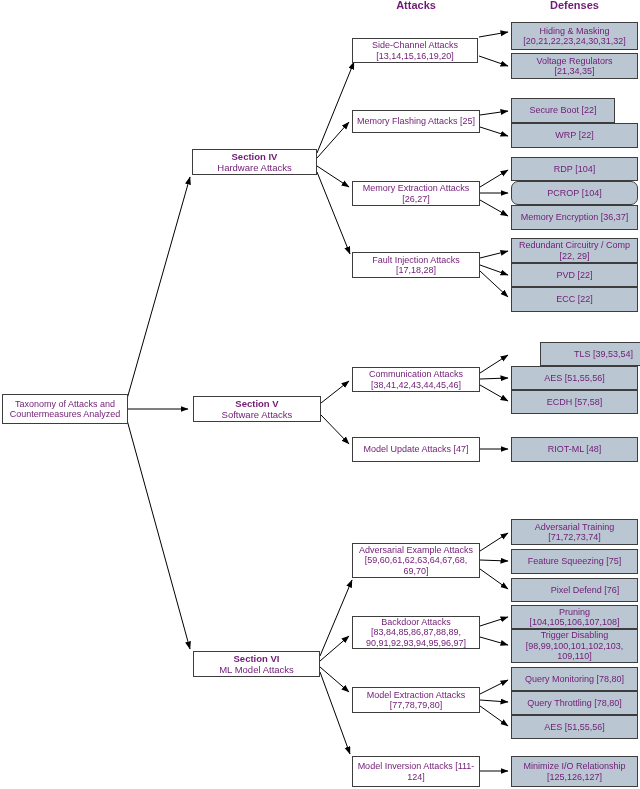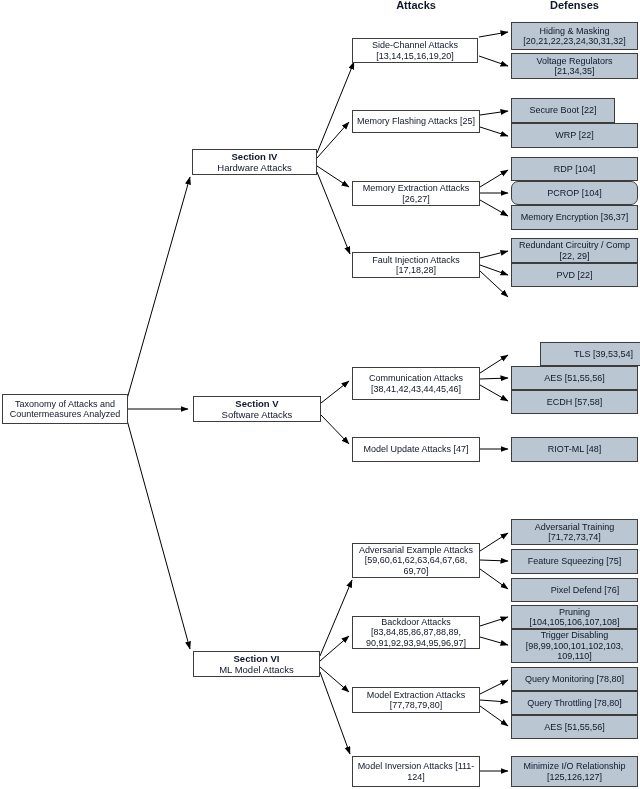--- a/index.html
+++ b/index.html
@@ -1,17 +1,17 @@
 <!DOCTYPE html>
 <html style="--defense-fill: #bac7d3; --box-border: #3d3d3d;"><head>
 <meta charset="utf-8">
 <style>
   html,body{margin:0;padding:0;background:#fff;}
   #canvas{position:relative;width:640px;height:789px;background:#ffffff;
-          font-family:"Liberation Sans", sans-serif;color:#0f172a;overflow:hidden;}
+          font-family:"Liberation Sans", sans-serif;color:#701a75;overflow:hidden;}
   .hdr{position:absolute;font-weight:bold;font-size:11px;line-height:11px;text-align:center;}
   .node{position:absolute;box-sizing:border-box;border:1.5px solid var(--box-border,#3d3d3d);
         background:#fff;display:flex;flex-direction:column;align-items:center;justify-content:center;
         text-align:center;font-size:9px;line-height:10.5px;}
   .node .ln{white-space:nowrap;}
   .defense{background:var(--defense-fill,#bac7d3);}
   .sec-title{font-weight:bold;font-size:9.5px;line-height:11px;white-space:nowrap;}
   .sec-sub{font-size:9.5px;line-height:11px;white-space:nowrap;}
   svg#wires{position:absolute;left:0;top:0;width:640px;height:789px;pointer-events:none;}
   line{stroke:#000;stroke-width:1;}
@@ -104,21 +104,21 @@
       <div class="ln">Memory Flashing Attacks [25]</div>
     </div>
   <div class="node" style="left:352px;top:181px;width:128px;height:25px;">
       <div class="ln">Memory Extraction Attacks</div>
       <div class="ln">[26,27]</div>
     </div>
   <div class="node" style="left:352px;top:252px;width:128px;height:26px;">
       <div class="ln">Fault Injection Attacks</div>
       <div class="ln">[17,18,28]</div>
     </div>
-  <div class="node" style="left:352px;top:367px;width:128px;height:33px;">
+  <div class="node" style="left:352px;top:367px;width:128px;height:25px;">
       <div class="ln">Communication Attacks</div>
       <div class="ln">[38,41,42,43,44,45,46]</div>
     </div>
   <div class="node" style="left:352px;top:437px;width:128px;height:25px;">
       <div class="ln">Model Update Attacks [47]</div>
     </div>
   <div class="node" style="left:352px;top:543px;width:128px;height:35px;">
       <div class="ln">Adversarial Example Attacks</div>
       <div class="ln">[59,60,61,62,63,64,67,68,</div>
       <div class="ln">69,70]</div>
@@ -160,20 +160,23 @@
   <div class="node defense" style="left:511px;top:205px;width:127px;height:25px;">
       <div class="ln">Memory Encryption [36,37]</div>
     </div>
   <div class="node defense" style="left:511px;top:238px;width:127px;height:25px;">
       <div class="ln">Redundant Circuitry / Comp</div>
       <div class="ln">[22, 29]</div>
     </div>
   <div class="node defense" style="left:511px;top:263px;width:127px;height:24px;">
       <div class="ln">PVD [22]</div>
     </div>
+  <div class="node defense" style="left:511px;top:287px;width:127px;height:25px;">
+      <div class="ln">ECC [22]</div>
+    </div>
   <div class="node defense" style="left:540px;top:342px;width:127px;height:24px;">
       <div class="ln">TLS [39,53,54]</div>
     </div>
   <div class="node defense" style="left:511px;top:366px;width:127px;height:24px;">
       <div class="ln">AES [51,55,56]</div>
     </div>
   <div class="node defense" style="left:511px;top:390px;width:127px;height:24px;">
       <div class="ln">ECDH [57,58]</div>
     </div>
   <div class="node defense" style="left:511px;top:437px;width:127px;height:25px;">

